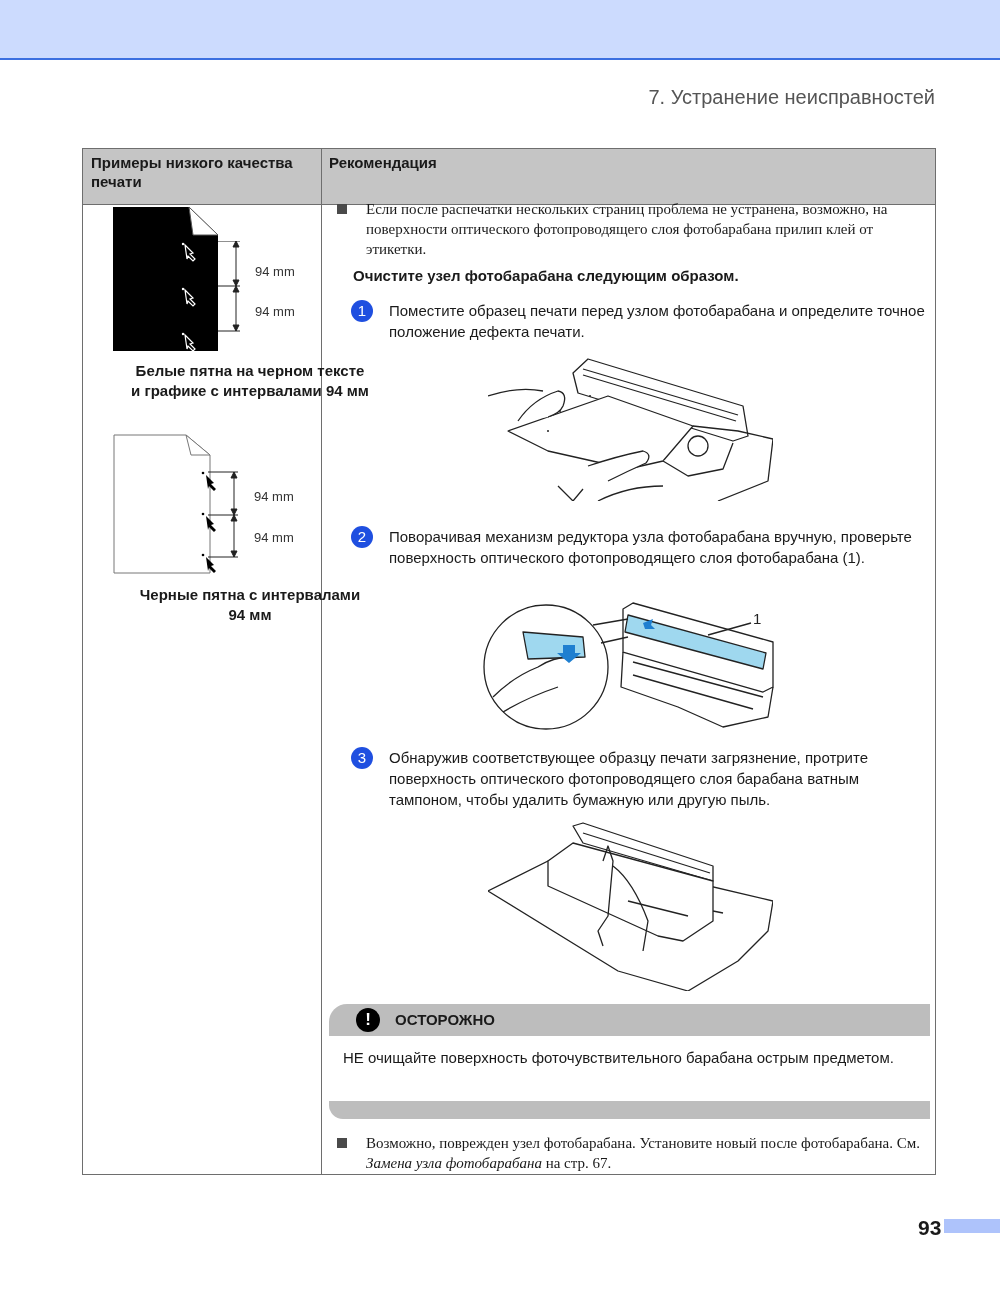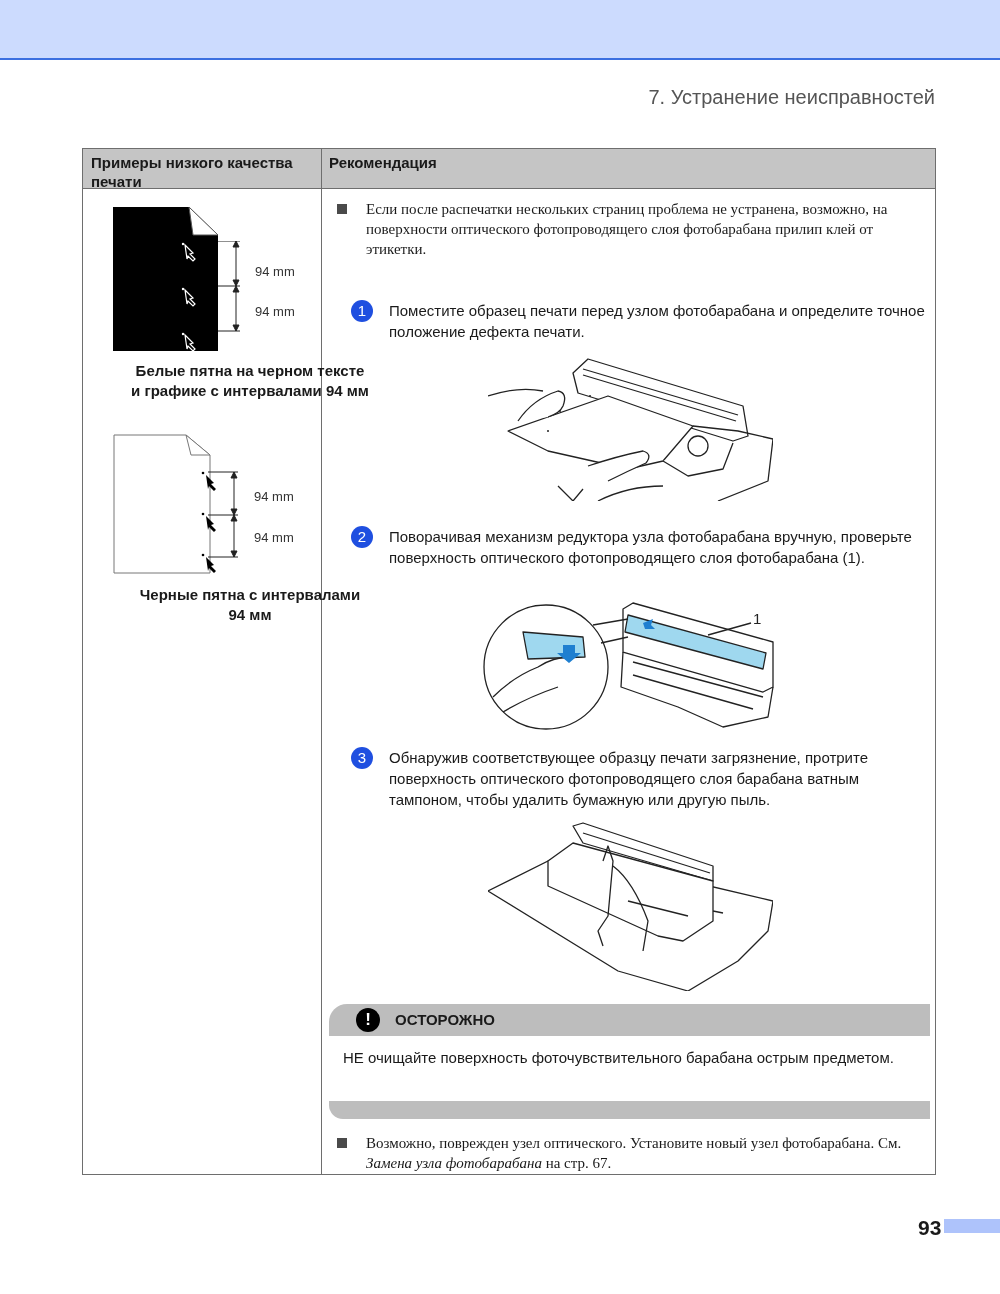--- a/index.html
+++ b/index.html
@@ -3,21 +3,21 @@
 <meta charset="utf-8">
 <style>
   * { box-sizing: border-box; margin: 0; padding: 0; }
   html, body { width: 1000px; height: 1294px; background: #ffffff; overflow: hidden; }
   body { position: relative; font-family: "Liberation Sans", sans-serif; color: #1a1a1a; }
 
   .top-band { position: absolute; left: 0; top: 0; width: 1000px; height: 60px; background: #ccdbfe; border-bottom: 2px solid #3b6fe0; }
   .chapter-title { position: absolute; right: 65px; top: 86px; font-size: 20px; color: #555; }
 
   .tbl { position: absolute; left: 82px; top: 148px; width: 854px; height: 1027px; border: 1px solid #6e6e6e; }
-  .tbl-head { position: absolute; left: 0; top: 0; width: 852px; height: 40px; background: #c5c5c5; border-bottom: 1px solid #6e6e6e; }
+  .tbl-head { position: absolute; left: 0; top: 0; width: 852px; height: 56px; background: #c5c5c5; border-bottom: 1px solid #6e6e6e; }
   .th { position: absolute; top: 4px; font-weight: bold; font-size: 15px; line-height: 19px; color: #1a1a1a; }
   .th.left { left: 8px; width: 228px; }
   .th.right { left: 246px; }
   .col-div { position: absolute; left: 238px; top: 0; width: 1px; height: 1025px; background: #6e6e6e; }
 
   
   .sample { position: absolute; left: 0; width: 238px; }
   .sample svg { position: absolute; }
   .sample-caption { position: absolute; left: 0; width: 238px; text-align: center; font-weight: bold; font-size: 15px; line-height: 20px; margin-left: 48px; }
   .mm { position: absolute; font-size: 13px; color: #333; margin-left: 12px; }
@@ -111,20 +111,21 @@
     </svg>
     <div class="mm" style="left:159px;top:56px;">94 mm</div>
     <div class="mm" style="left:159px;top:97px;">94 mm</div>
     <div class="sample-caption" style="top:152px;">Черные пятна с интервалами 94 мм</div>
   </div>
 
   <div class="bullet-para" style="left:254px;top:50px;width:600px;">
     <span class="bullet-sq"></span>
     <div class="bullet-text">Если после распечатки нескольких страниц проблема не устранена, возможно, на поверхности оптического фотопроводящего слоя фотобарабана прилип клей от этикетки.</div>
   </div>
+  <div class="subhead" style="left:270px;top:118px;">Очистите узел фотобарабана следующим образом.</div>
 
   <div class="step" style="left:246px;top:151px;width:600px;">
     <span class="step-badge">1</span>
     <div class="step-text">Поместите образец печати перед узлом фотобарабана и определите точное положение дефекта печати.</div>
   </div>
 
   <svg class="illus" style="left:405px;top:202px;" width="285" height="150" viewBox="0 0 285 150">
     <g fill="none" stroke="#222" stroke-width="1.3" stroke-linejoin="round">
       <path d="M85,22 L100,8 L255,55 L260,85 L245,90 L90,42 Z" fill="#fff"></path>
       <line x1="95" y1="18" x2="250" y2="64"></line>
@@ -193,18 +194,18 @@
 
   <div class="caution-head">
     <span class="caution-icon">!</span>
     <span class="caution-title">ОСТОРОЖНО</span>
   </div>
   <div class="caution-body">НЕ очищайте поверхность фоточувствительного барабана острым предметом.</div>
   <div class="caution-foot"></div>
 
   <div class="bullet-para" style="left:254px;top:984px;width:600px;">
     <span class="bullet-sq"></span>
-    <div class="bullet-text"><span>Возможно, поврежден узел оптического. Установите новый узел фотобарабана. См. </span><i>Замена узла фотобарабана</i><span> на стр. 67.</span></div>
+    <div class="bullet-text"><span>Возможно, поврежден узел фотобарабана. Установите новый после фотобарабана. См. </span><i>Замена узла фотобарабана</i><span> на стр. 67.</span></div>
   </div>
 </div>
 
 <div class="page-num">93</div>
 <div class="page-tab"></div>
 
 </body></html>

